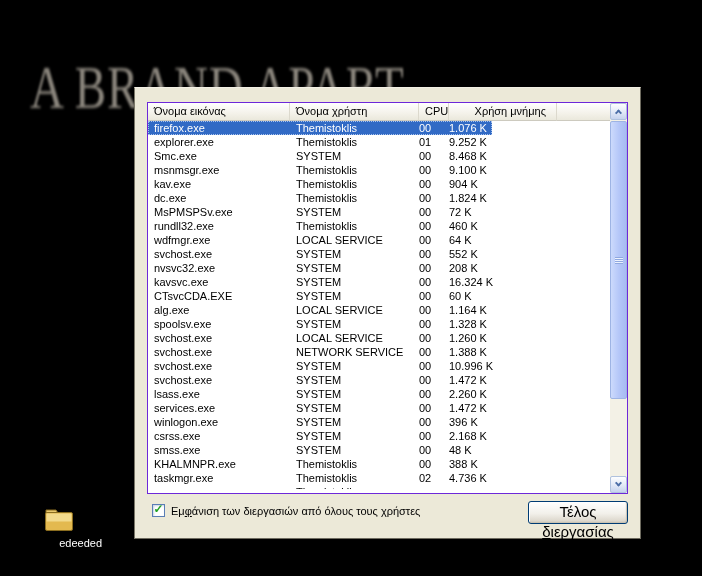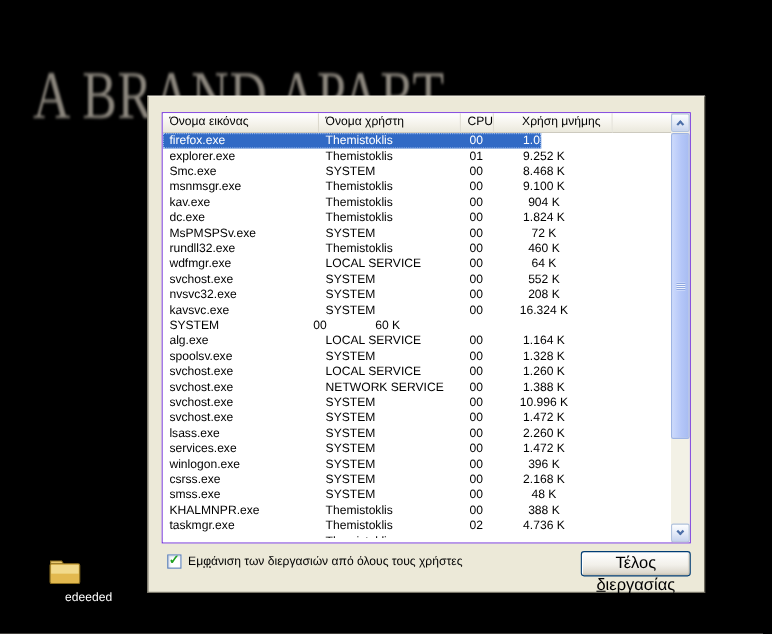--- a/index.html
+++ b/index.html
@@ -43,22 +43,22 @@
   .lv-hcell.h-user { width:129px; }
   .lv-hcell.h-cpu  { width:30px;  text-align:right; padding-right:17px; }
   .lv-hcell.h-mem  { width:108px; text-align:right; padding-right:10px; }
   .lv-hcell.h-fill { flex:1; border-right:none; }
 
   .lv-rows { height:368px; overflow:hidden; background:#fff; }
   .lv-row { display:flex; width:344px; height:14px; }
   .lv-row .c { font-size:11px; line-height:14px; white-space:nowrap; overflow:hidden; flex:none; color:#000; }
   .lv-row .name { width:142px; padding-left:6px; }
   .lv-row .user { width:129px; padding-left:6px; }
-  .lv-row .cpu  { width:30px;  text-align:center; padding-right:2px; }
-  .lv-row .mem  { width:108px; text-align:center; padding-right:17px; }
+  .lv-row .cpu  { width:30px;  text-align:left; padding-right:2px; }
+  .lv-row .mem  { width:108px; text-align:left; padding-right:17px; }
   .lv-row.selected { background:#316AC5; outline:1px dotted #A8C3EE; outline-offset:-1px; }
   .lv-row.selected .c { color:#fff; }
 
   
   .sb { position:relative; width:17px; flex:none; background:#F3F1E6; }
   .sb-btn {
     position:absolute; left:0; width:17px; height:17px;
     border:1px solid #B0C2DE; border-radius:2px;
     background:linear-gradient(180deg,#FDFEFF,#E2E9F7 55%,#C6D3EE);
     display:flex; align-items:center; justify-content:center;
@@ -192,20 +192,21 @@
               <span class="c cpu">00</span>
               <span class="c mem">208 K</span>
   </div>
             <div class="lv-row">
     <span class="c name">kavsvc.exe</span>
               <span class="c user">SYSTEM</span>
               <span class="c cpu">00</span>
               <span class="c mem">16.324 K</span>
   </div>
             <div class="lv-row">
+    <span class="c name">CTsvcCDA.EXE</span>
               <span class="c user">SYSTEM</span>
               <span class="c cpu">00</span>
               <span class="c mem">60 K</span>
   </div>
             <div class="lv-row">
     <span class="c name">alg.exe</span>
               <span class="c user">LOCAL SERVICE</span>
               <span class="c cpu">00</span>
               <span class="c mem">1.164 K</span>
   </div>

